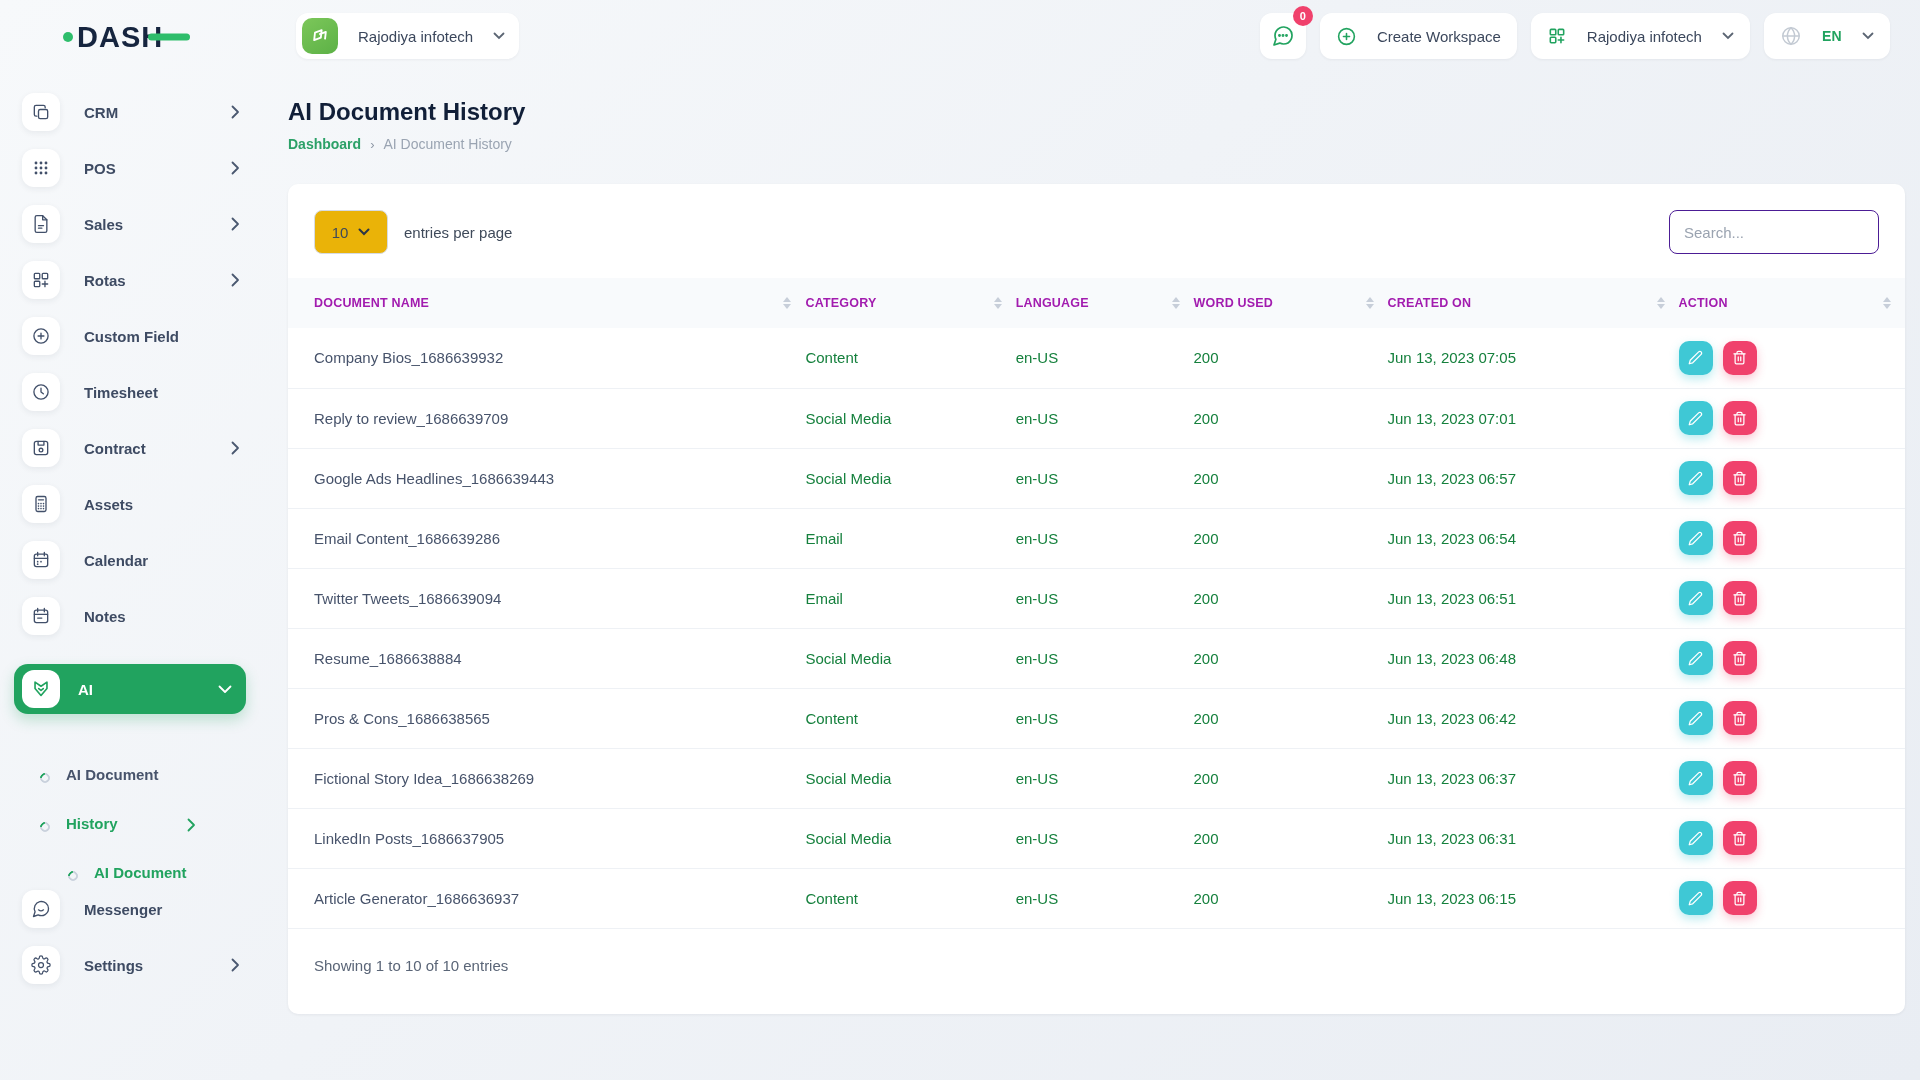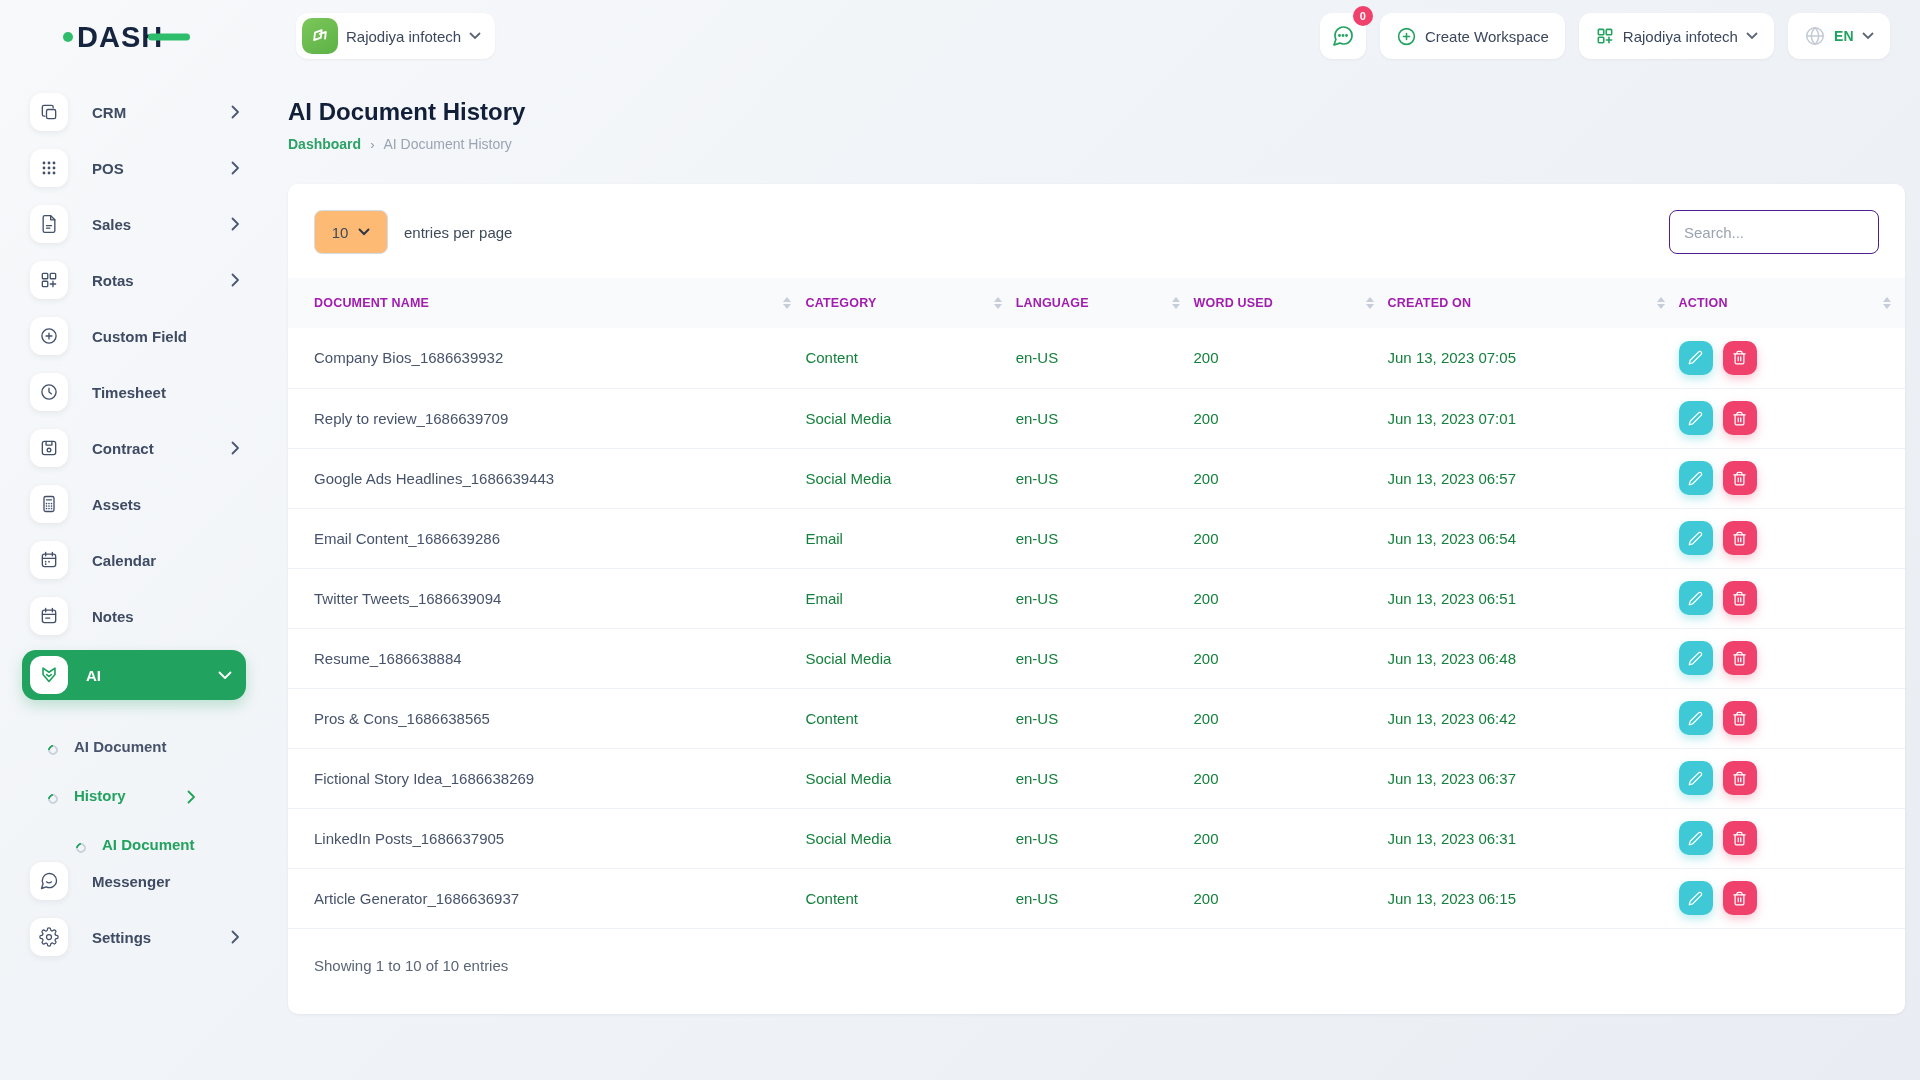--- a/index.html
+++ b/index.html
@@ -6,45 +6,45 @@
   html,body { width:1920px; height:1080px; overflow:hidden; }
   body {
     font-family:"Liberation Sans", sans-serif;
     background:linear-gradient(135deg,#f7f9fb 0%,#f0f3f7 45%,#e9edf3 100%);
     color:#3b475c;
   }
   
   .topbar { display:flex; align-items:center; height:72px; padding:0 16px 0 0; }
   .logo-wrap { width:260px; display:flex; align-items:center; padding-left:62px; flex:none; }
   .ws-pill, .pill {
-    display:flex; align-items:center; gap:8px; background:#fff; border-radius:12px;
+    display:flex; align-items:center; gap:20px; background:#fff; border-radius:12px;
     height:46px; padding:0 16px; box-shadow:0 1px 3px rgba(16,24,40,.05);
     font-size:15px; color:#3b475c; cursor:pointer; white-space:nowrap;
   }
   .ws-pill { margin-left:36px; padding:0 14px 0 6px; }
   .ws-avatar { width:36px; height:36px; border-radius:10px; background:#6fbf4c;
     background:linear-gradient(145deg,#7cc75a,#5cb146); display:flex; align-items:center; justify-content:center; }
   .spacer { flex:1; }
   .chat-btn { position:relative; width:46px; height:46px; background:#fff; border-radius:12px;
     box-shadow:0 1px 3px rgba(16,24,40,.05); display:flex; align-items:center; justify-content:center; cursor:pointer; }
   .badge { position:absolute; top:-7px; right:-7px; min-width:20px; height:20px; border-radius:10px;
     background:#f0416c; color:#fff; font-size:11px; font-weight:700; display:flex; align-items:center; justify-content:center; padding:0 5px; }
   .right-cluster { display:flex; align-items:center; gap:14px; margin-right:14px; }
   .en-code { color:#21a35f; font-weight:700; font-size:14px; letter-spacing:.3px; }
   .chev { flex:none; }
   
   .layout { display:flex; align-items:flex-start; }
   
-  .sidebar { width:260px; flex:none; padding:12px 0 0 8px; }
+  .sidebar { width:260px; flex:none; padding:12px 0 0 0; }
   .nav-item { display:flex; align-items:center; height:56px; padding:0 20px 0 22px; cursor:pointer; }
   .icon-box { width:38px; height:38px; border-radius:12px; background:#fff; flex:none;
     box-shadow:0 2px 6px rgba(30,41,59,.07); display:flex; align-items:center; justify-content:center; color:#42506a; }
   .nav-label { margin-left:24px; font-size:15px; font-weight:600; color:#3e4b63; flex:1; }
   .nav-chev { color:#4a5870; }
-  .nav-item.active { background:#21a35f; border-radius:14px; margin:6px 14px; height:50px; padding:0 14px 0 8px; box-shadow:0 6px 14px rgba(33,163,95,.25); }
+  .nav-item.active { background:#21a35f; border-radius:14px; margin:20px 14px; height:50px; padding:0 14px 0 8px; box-shadow:0 6px 14px rgba(33,163,95,.25); }
   .nav-item.active .icon-box { color:#21a35f; box-shadow:none; }
   .nav-item.active .nav-label { color:#fff; margin-left:18px; }
   .nav-item.active .nav-chev { color:#fff; }
   .nav-sub, .nav-subsub { display:flex; align-items:flex-end; height:49px; cursor:pointer; }
   .nav-sub { padding-left:40px; }
   .nav-subsub { padding-left:68px; }
   .dot { width:10px; height:10px; border-radius:50%; border:2px solid #c9d1dc; border-top-color:#21a35f; transform:rotate(-45deg); flex:none; }
   .sub-label { margin-left:16px; font-size:15px; font-weight:600; color:#47536b; flex:1; }
   .nav-sub.active .sub-label, .nav-subsub.active .sub-label { color:#21a35f; font-weight:700; }
   .nav-sub .nav-chev { margin-right:64px; }
@@ -52,21 +52,21 @@
   
   .main { flex:1; padding:26px 15px 0 28px; min-width:0; }
   .page-title { font-size:24px; font-weight:700; color:#111f38; }
   .breadcrumb { margin-top:10px; font-size:14px; display:flex; align-items:center; gap:9px; }
   .breadcrumb a { color:#2ca168; text-decoration:none; font-weight:600; cursor:pointer; }
   .crumb-sep { color:#8d97a5; font-size:13px; }
   .crumb-cur { color:#9aa4b2; }
   
   .card { margin-top:32px; background:#fff; border-radius:10px; box-shadow:0 1px 3px rgba(16,24,40,.06); padding-bottom:34px; }
   .controls { display:flex; align-items:center; gap:16px; padding:26px 26px 24px; }
-  .select { width:74px; height:44px; border:1px solid #d6dbe3; border-radius:8px; background:#fdba74;
+  .select { width:74px; height:44px; border:1px solid #d6dbe3; border-radius:8px; background:#eab308;
     display:flex; align-items:center; justify-content:center; gap:10px; font-size:15px; color:#3f4a5a; cursor:pointer; }
   .entries-lbl { font-size:15px; color:#3f4a5a; }
   .search { margin-left:auto; width:210px; height:44px; border:1px solid #4c1d95; border-radius:8px;
     padding:0 14px; font-size:15px; color:#3f4a5a; font-family:"Liberation Sans",sans-serif; outline:none; }
   .search::placeholder { color:#9aa3b0; }
   table { width:100%; border-collapse:collapse; table-layout:fixed; }
   thead tr { background:#f8fafc; }
   th { height:50px; text-align:left; font-size:12.5px; font-weight:700; color:#a21caf;
     text-transform:uppercase; letter-spacing:.2px; cursor:pointer; position:relative; padding-right:26px; }
   th:first-child, td:first-child { padding-left:26px; }

